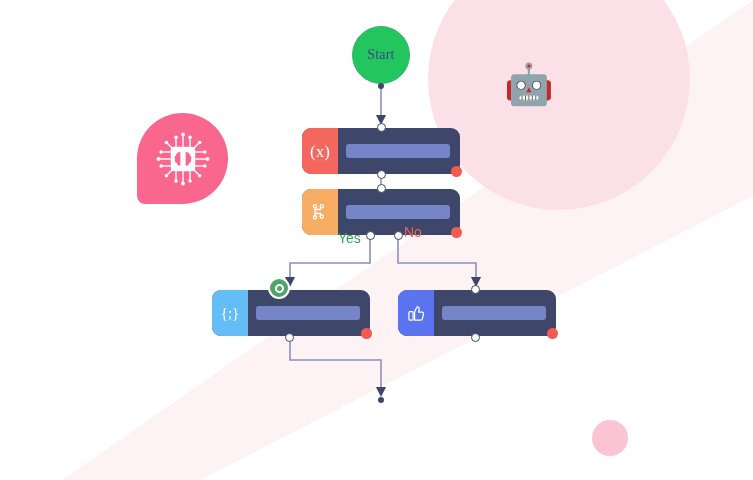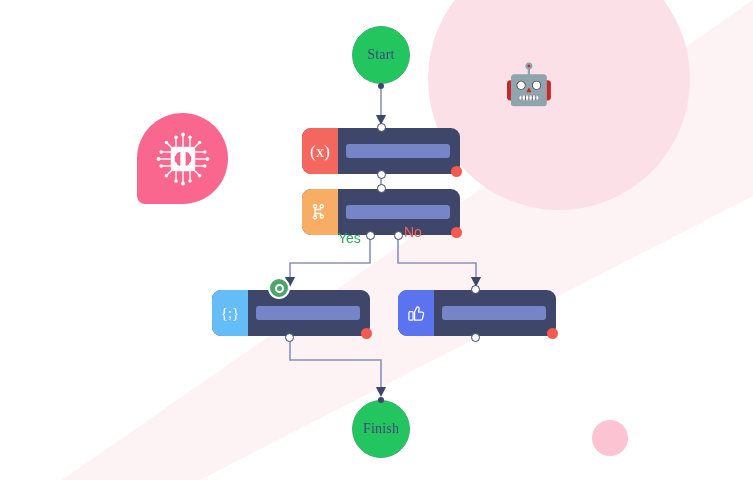--- a/index.html
+++ b/index.html
@@ -281,23 +281,20 @@
     <path d="M 398 237 L 398 263 L 476 263 L 476 282" stroke="#8b90bd" stroke-width="1.6" fill="none" marker-end="url(#arrowhead)"></path>
 
     <path d="M 290 338 L 290 360 L 381 360 L 381 392" stroke="#8b90bd" stroke-width="1.6" fill="none" marker-end="url(#arrowhead)"></path>
   </svg>
 
   <div class="terminal-node" id="node-start" style="left: 352px; top: 26px; border-color: rgb(59, 178, 115);">
     <span class="terminal-label">Start</span>
   </div>
   <div class="port-filled" style="left:378px;top:83px;"></div>
 
-  <div class="terminal-node" id="node-finish" style="left: 352px; top: 400px; border-color: rgb(59, 178, 115);">
-    <span class="terminal-label">Finish</span>
-  </div>
   <div class="port-filled" style="left:378px;top:397px;"></div>
 
   <div class="step-node" style="left:302px;top:128px;width:158px;">
     <div class="node-icon" style="background:#f4675f;">
       <span class="glyph-text">(x)</span>
     </div>
     <div class="node-body">
       <div class="node-bar"></div>
     </div>
     <div class="node-status-dot"></div>

